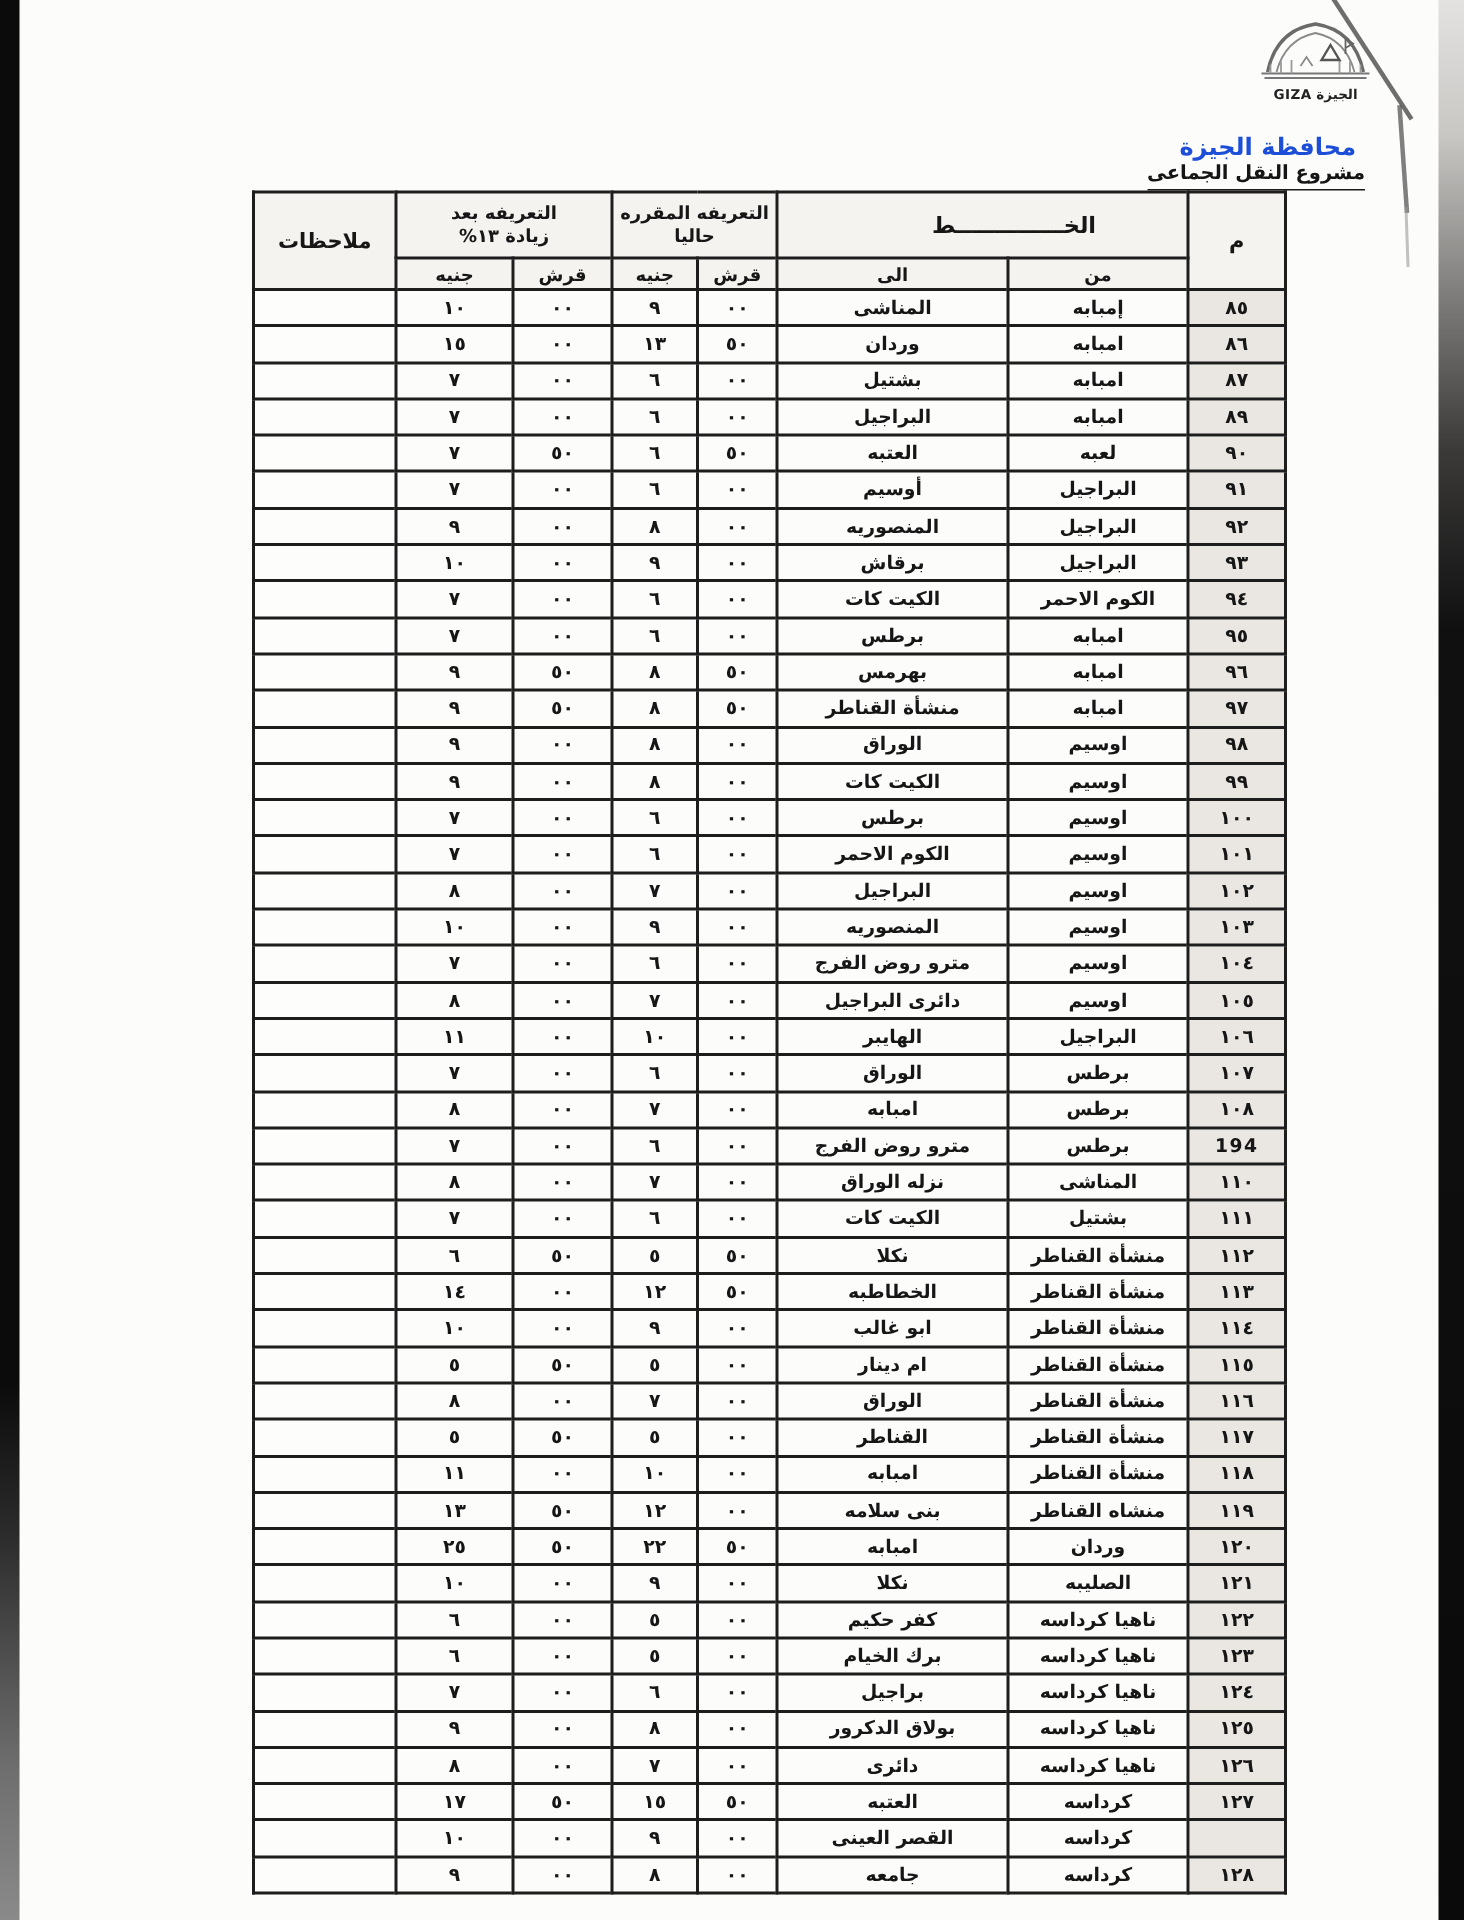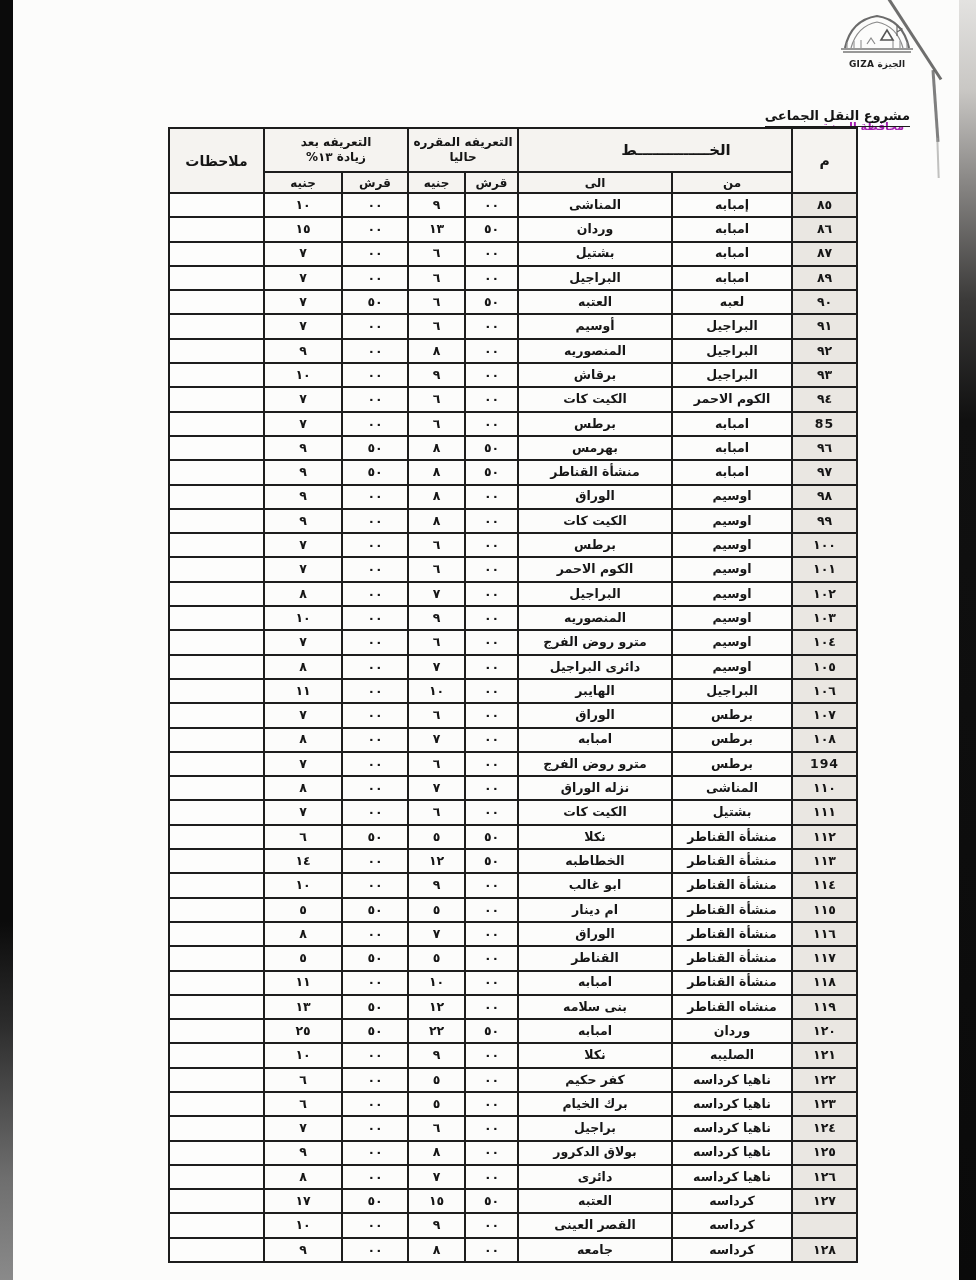--- a/index.html
+++ b/index.html
@@ -37,21 +37,21 @@
   
   .letterhead{position:absolute;top:0;right:0;width:280px;direction:rtl;}
   .logo{position:absolute;top:8px;right:56px;width:86px;text-align:center;}
   .logo svg{display:block;margin:0 auto;}
   .logo-caption{
     font-size:9px;font-weight:bold;color:#222;margin-top:1px;
     letter-spacing:.3px;white-space:nowrap;
   }
   .org-line1{
     position:absolute;top:88px;right:72px;
-    font-size:11px;font-weight:bold;color:#a21caf;white-space:nowrap;margin-top:32px;
+    font-size:16px;font-weight:bold;color:#1d4ed8;white-space:nowrap;
   }
   .org-line2{
     position:absolute;top:108px;right:66px;
     font-size:13px;font-weight:bold;color:#151515;white-space:nowrap;
     border-bottom:1.6px solid #1a1a1a;padding-bottom:3px;
   }
   
   table.fare{
     position:absolute;left:168px;top:127px;width:688px;
     border-collapse:collapse;table-layout:fixed;
@@ -223,21 +223,21 @@
       <td class="c-num">٩٤</td>
       <td class="c-place">الكوم الاحمر</td>
       <td class="c-place">الكيت كات</td>
       <td class="c-val">٠٠</td>
       <td class="c-val">٦</td>
       <td class="c-val">٠٠</td>
       <td class="c-val">٧</td>
       <td class="c-notes"></td>
     </tr>
         <tr>
-      <td class="c-num">85</td>
+      <td class="c-num">٩٥</td>
       <td class="c-place">امبابه</td>
       <td class="c-place">برطس</td>
       <td class="c-val">٠٠</td>
       <td class="c-val">٦</td>
       <td class="c-val">٠٠</td>
       <td class="c-val">٧</td>
       <td class="c-notes"></td>
     </tr>
         <tr>
       <td class="c-num">٩٦</td>

